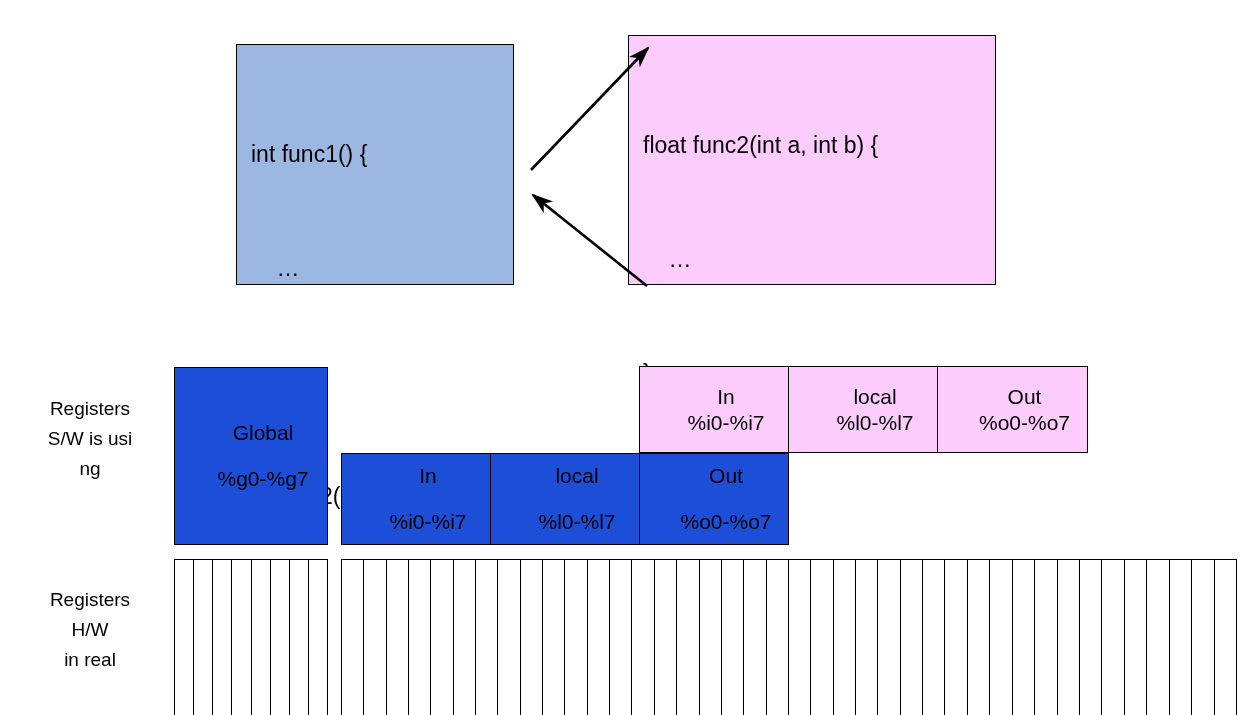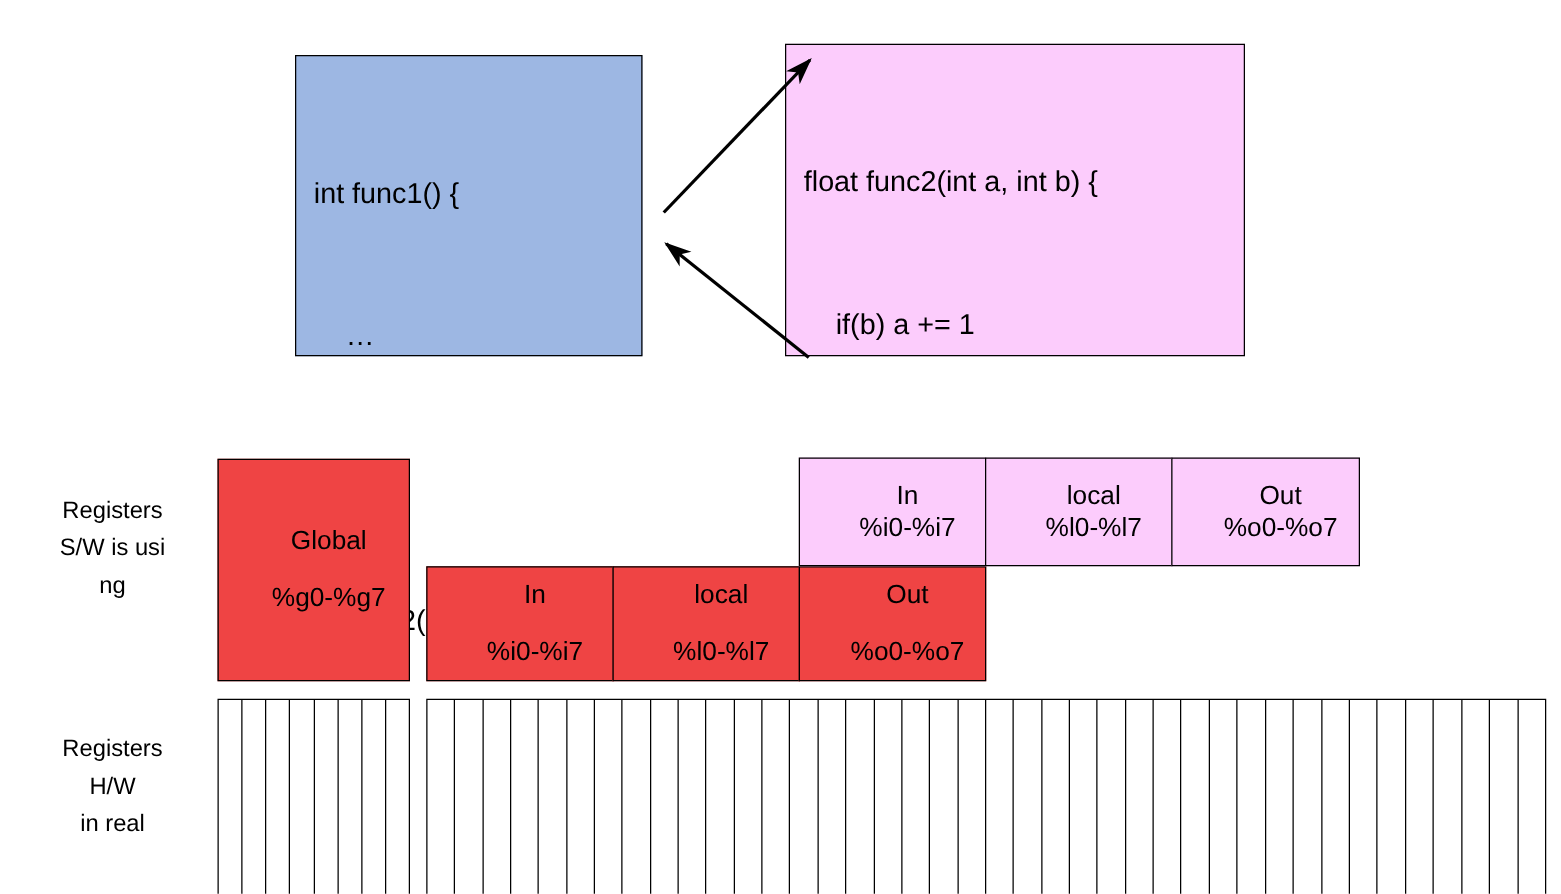--- a/index.html
+++ b/index.html
@@ -79,21 +79,21 @@
     display: flex;
     flex-direction: column;
     align-items: center;
     justify-content: center;
     font-size: 21px;
     line-height: 26px;
     text-align: right;
     color: #000000;
     padding-left: 24px;
   }
-  .reg-cell.blue { background: #ef4444; gap: 20px; }
+  .reg-cell.blue { background: #1d4ed8; gap: 20px; }
   .reg-cell.pink { background: #FCCCFC; }
 
   #global-cell { left: 174px; top: 335px; width: 154px; height: 178px; }
 
   .sw-blue-row { top: 421px; height: 92px; }
   #blue-in    { left: 341px;  width: 150px; }
   #blue-local { left: 490px;  width: 150px; }
   #blue-out   { left: 639px;  width: 150px; }
 
   .sw-pink-row { top: 334px; height: 87px; }
@@ -138,21 +138,20 @@
     <span class="code-line">int func1() {</span>
     <span class="code-line">    …</span>
     <span class="code-line">    …</span>
     <span class="code-line">    func2(10,0)</span>
     <span class="code-line">    …</span>
     <span class="code-line">}</span>
   </div>
 
   <div class="code-box" id="func2-box">
     <span class="code-line">float func2(int a, int b) {</span>
-    <span class="code-line">    if(b) a += 1</span>
     <span class="code-line">    …</span>
     <span class="code-line">}</span>
   </div>
 
   <svg id="arrows-svg" viewBox="0 0 1249 715">
     <defs>
       <marker id="arrowhead" markerWidth="9" markerHeight="9" refX="7.6" refY="3.1" orient="auto" markerUnits="strokeWidth">
         <path d="M0,0.2 L8.4,3.1 L0,6.0 L2.3,3.1 Z" fill="#000000"></path>
       </marker>
     </defs>

